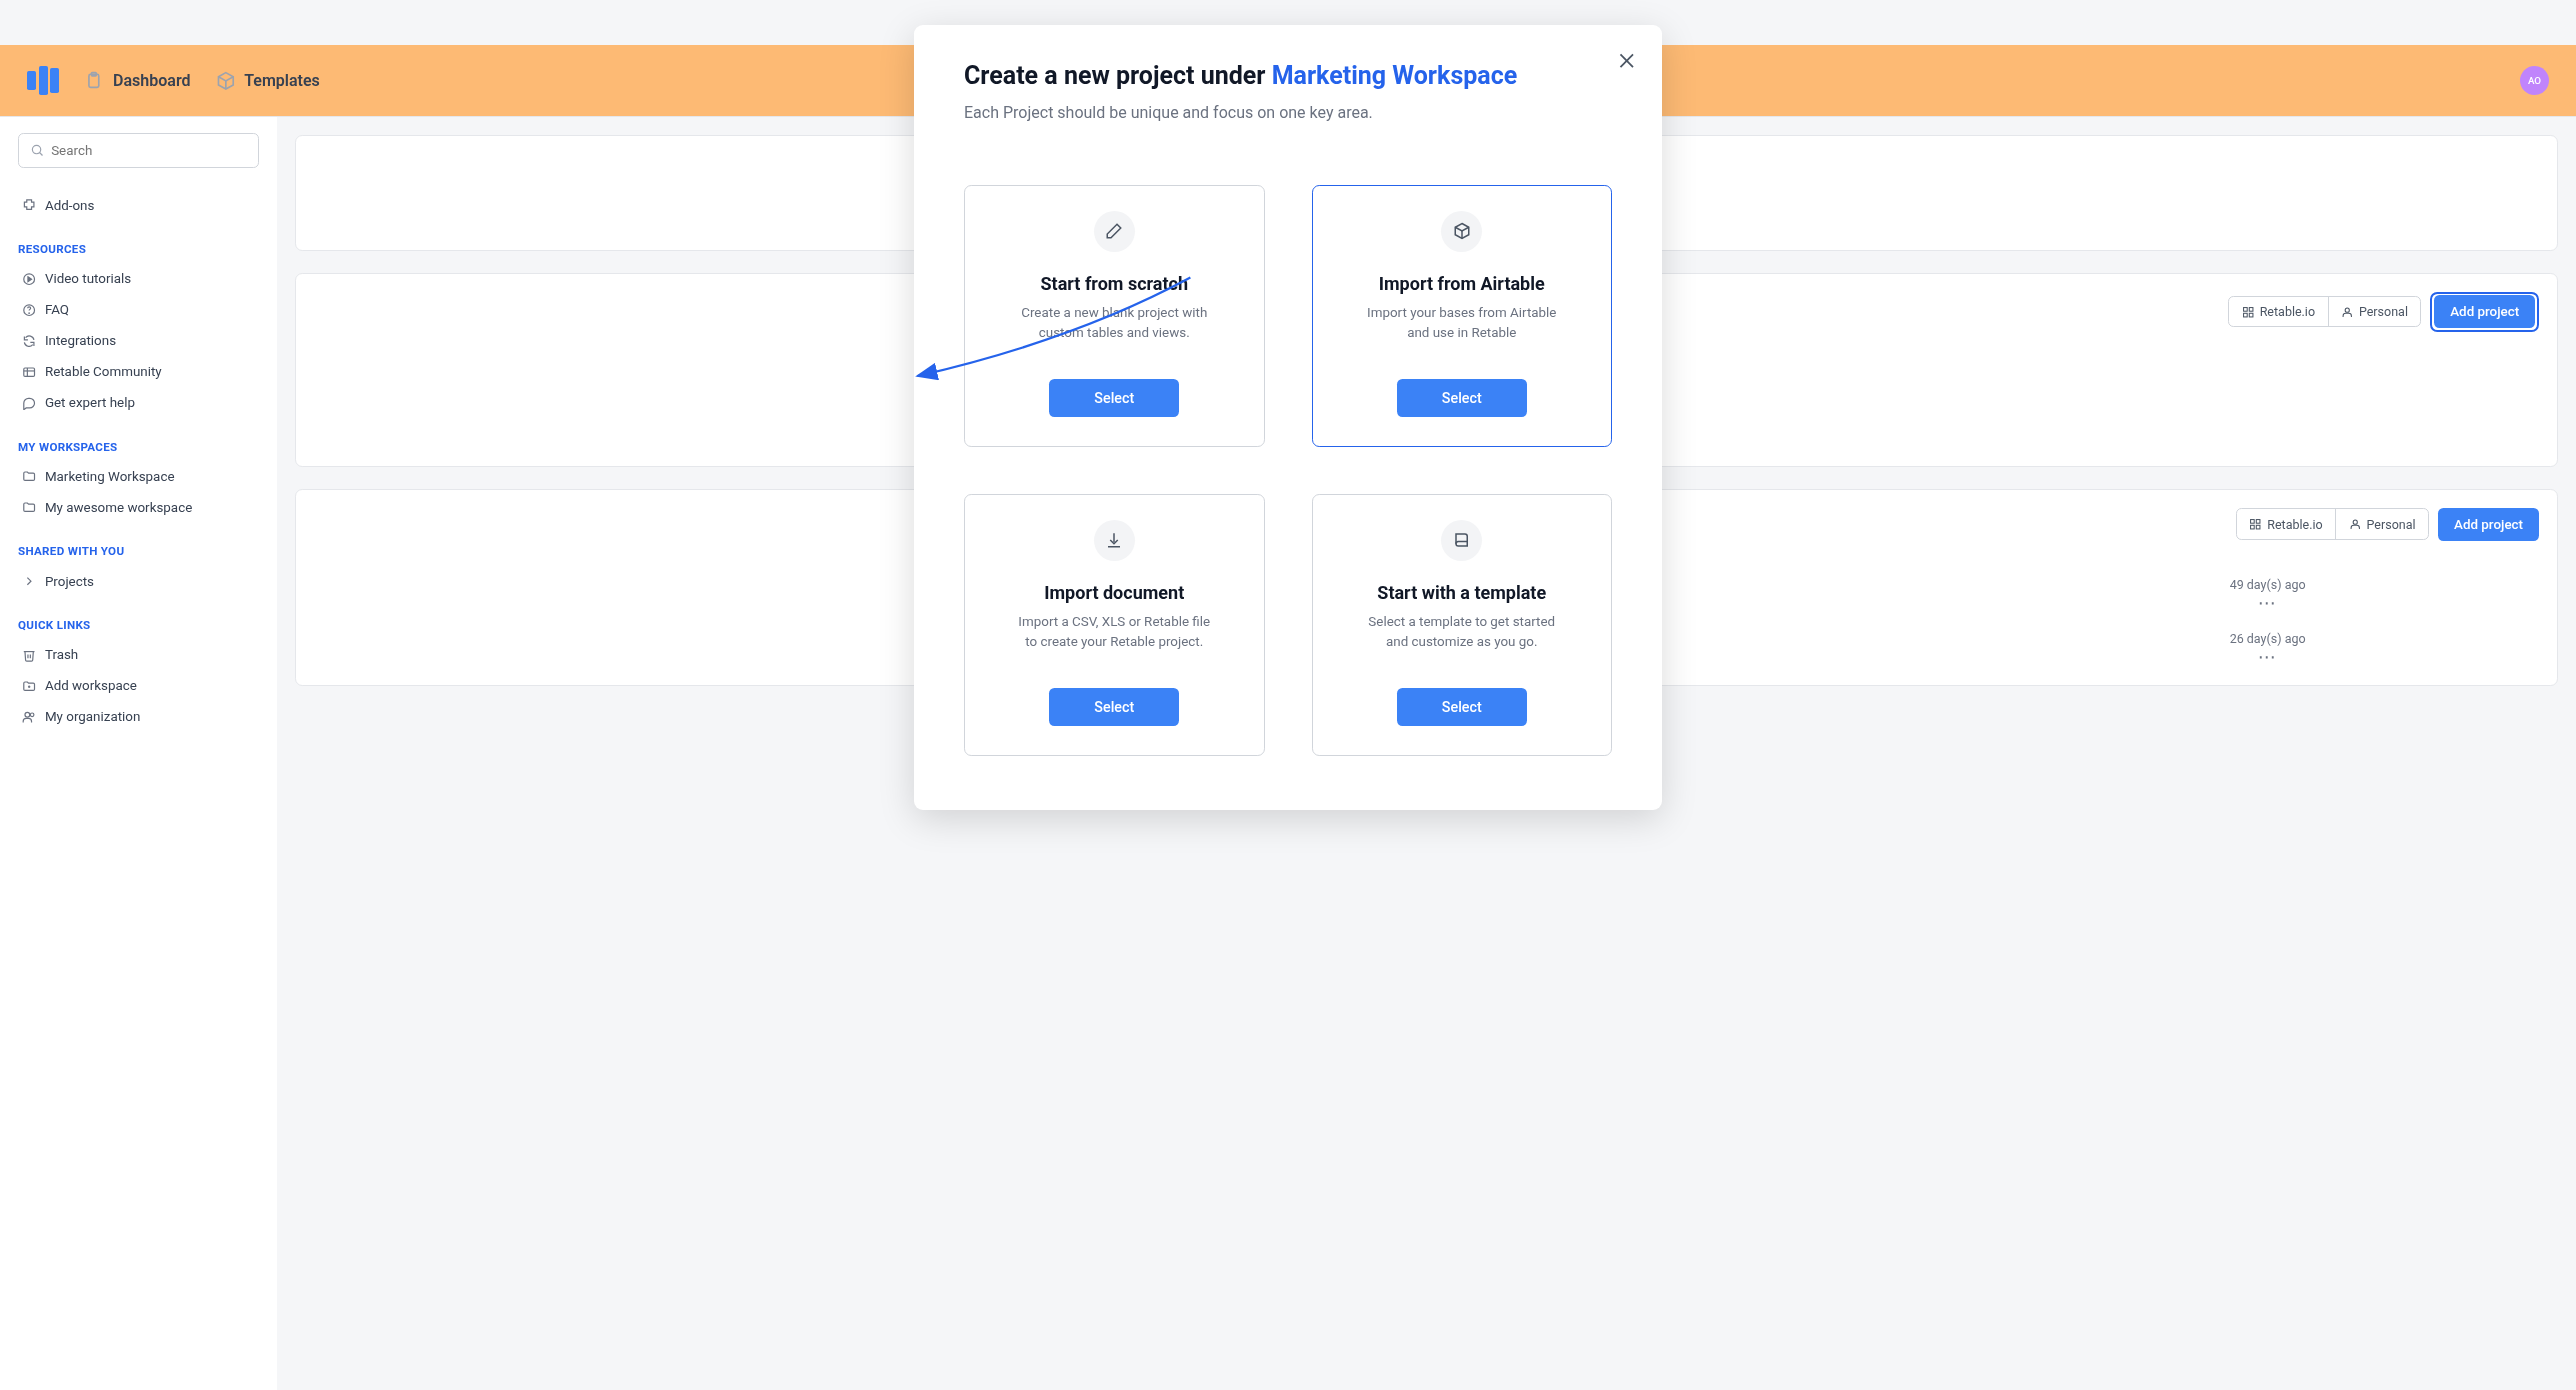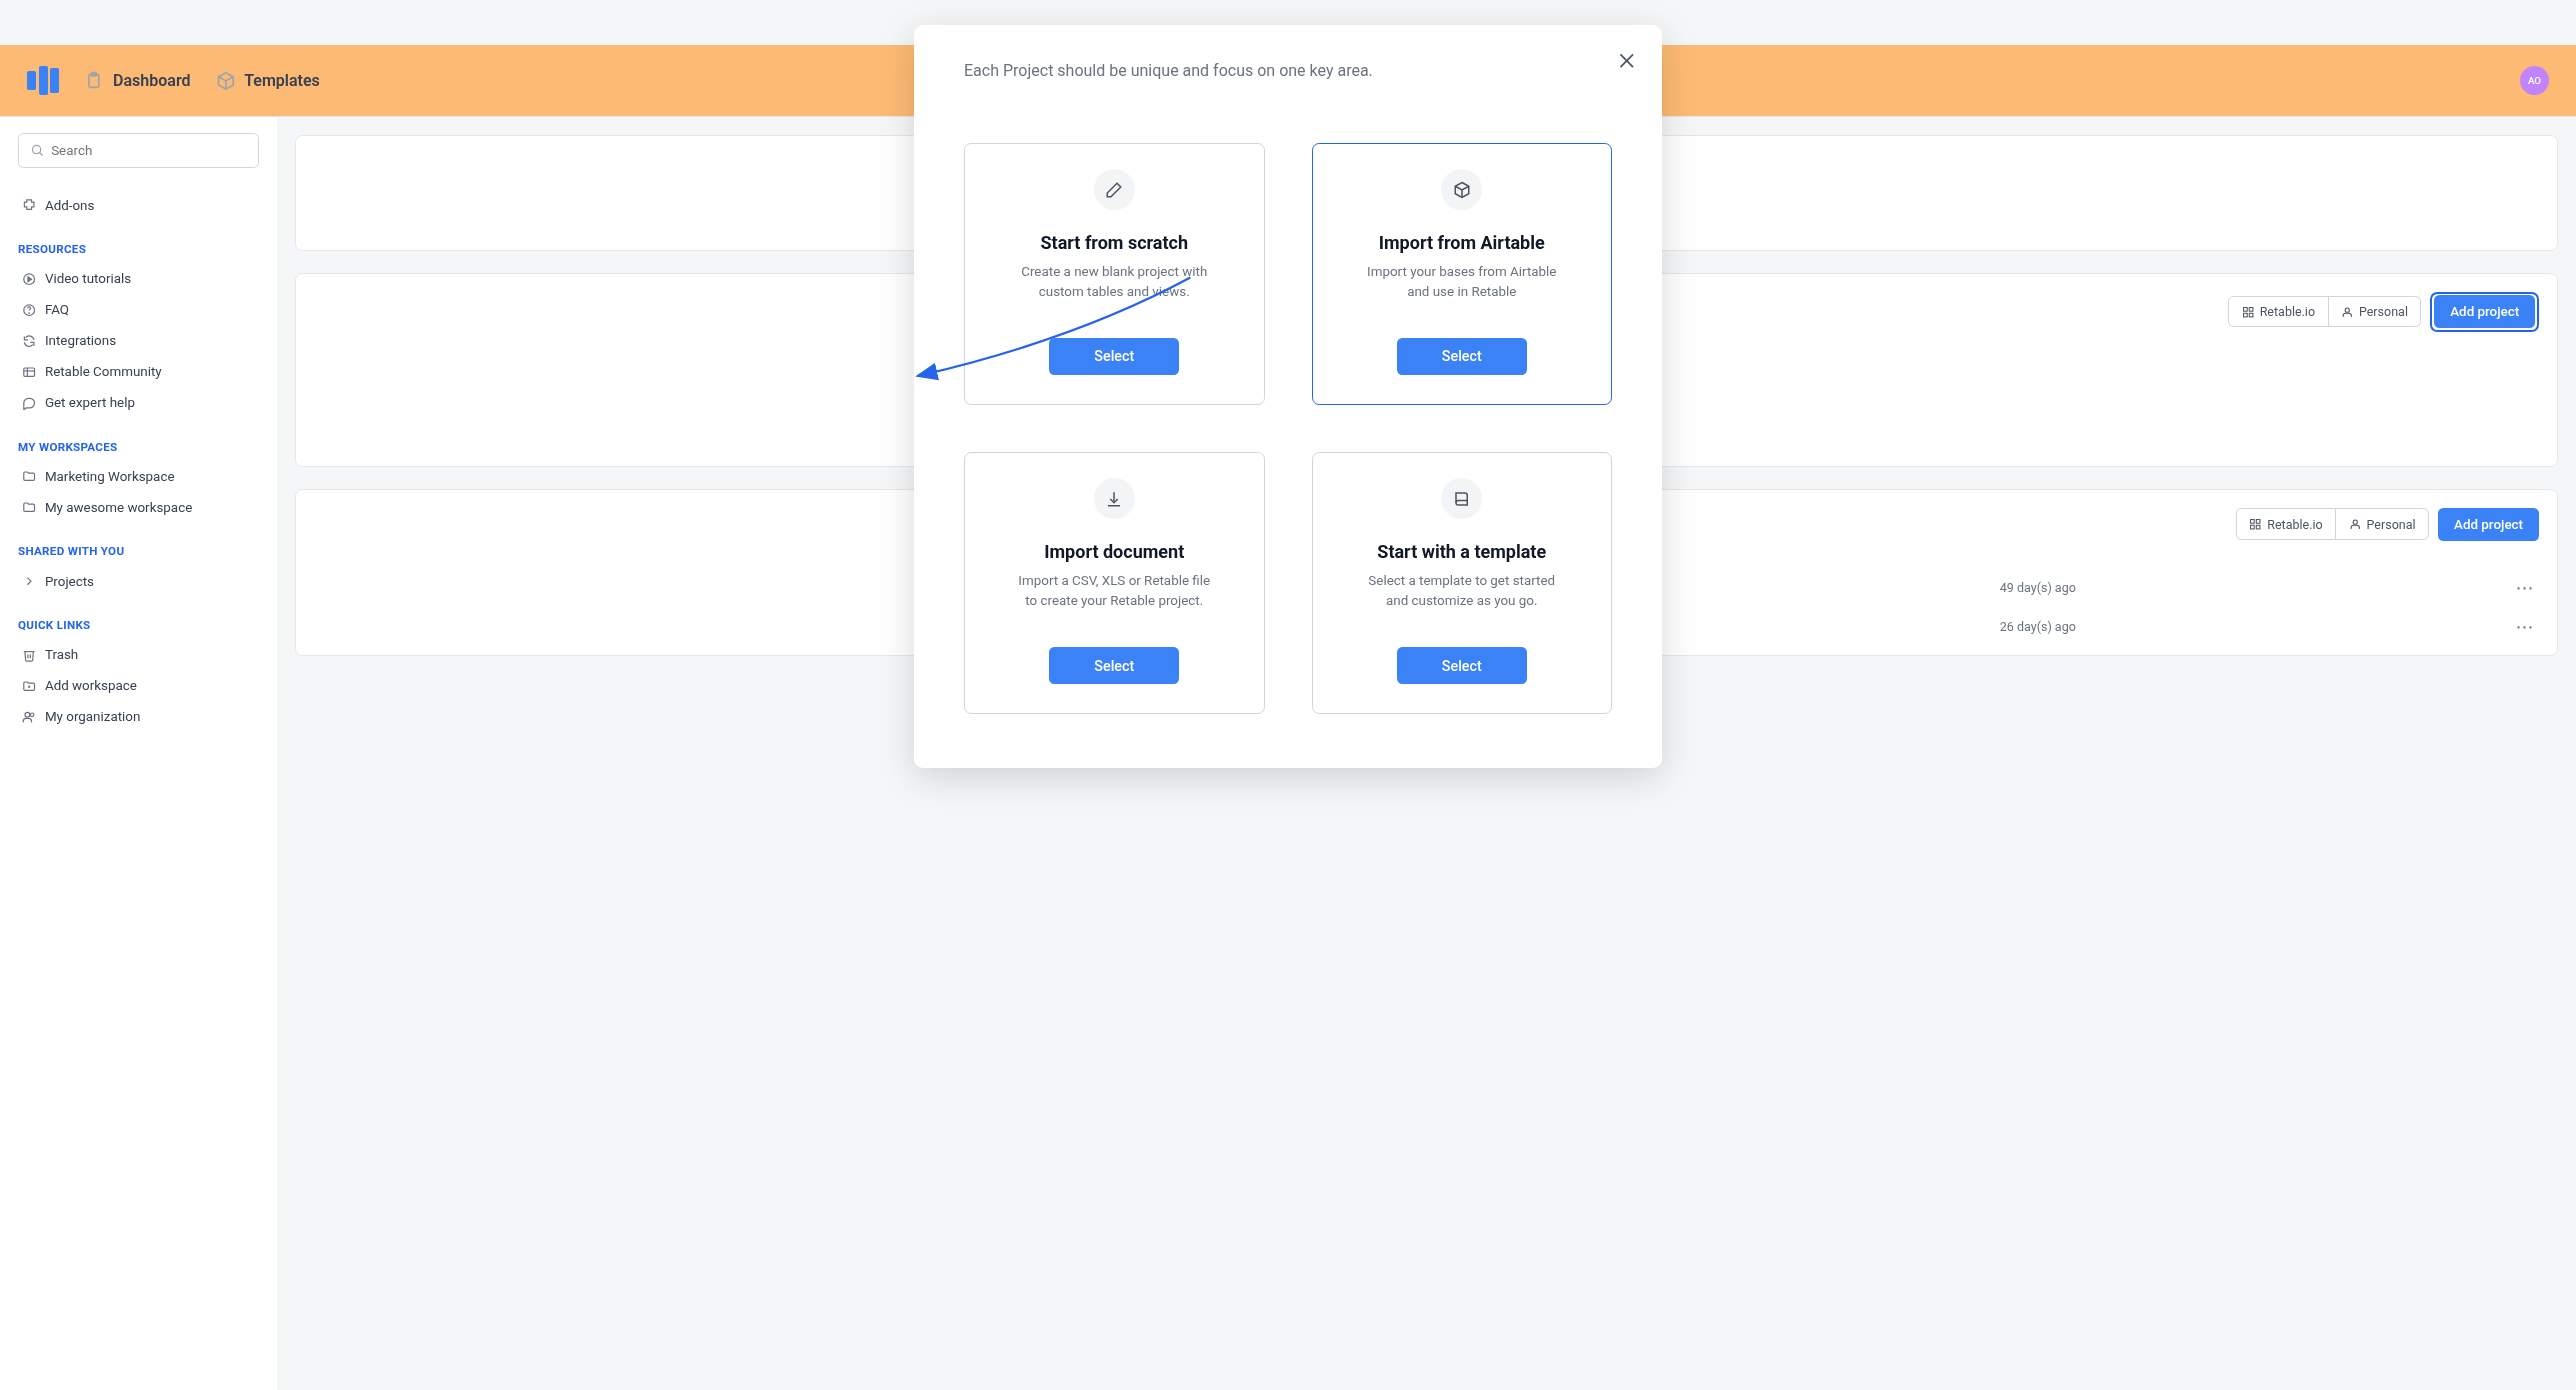--- a/index.html
+++ b/index.html
@@ -204,20 +204,21 @@
     }
     .project-tile.blue { background: #60a5fa; }
     .project-tile.orange { background: #ea580c; }
     .project-meta {
       display: flex;
       align-items: center;
       justify-content: space-between;
       font-size: 12.5px;
       color: #6b7280;
       padding: 0 3.6px;
+      flex-direction: column;
     }
     .project-meta .dots {
       font-size: 18px;
       letter-spacing: 1.8px;
       cursor: pointer;
     }
 
     
     .modal-overlay {
       position: fixed;
@@ -547,20 +548,23 @@
 </div>
 
 <div class="modal-overlay">
   <div class="modal">
     <div class="modal-close">
       <svg width="21.5" height="21.5" viewBox="0 0 24 24" fill="none" stroke="currentColor" stroke-width="2">
           <line x1="5" y1="5" x2="19" y2="19"></line>
           <line x1="19" y1="5" x2="5" y2="19"></line>
         </svg>
     </div>
+    <h2 class="modal-title">
+      <span>Create a new project under </span><span class="accent">Marketing Workspace</span>
+    </h2>
     <p class="modal-subtitle">Each Project should be unique and focus on one key area.</p>
 
     <div class="options-grid">
 
       <div class="option-card">
         <div class="option-icon">
           <svg width="18" height="18" viewBox="0 0 24 24" fill="none" stroke="currentColor" stroke-width="2">
               <path d="M16 3l5 5L8 21H3v-5L16 3z"></path>
             </svg>
         </div>

